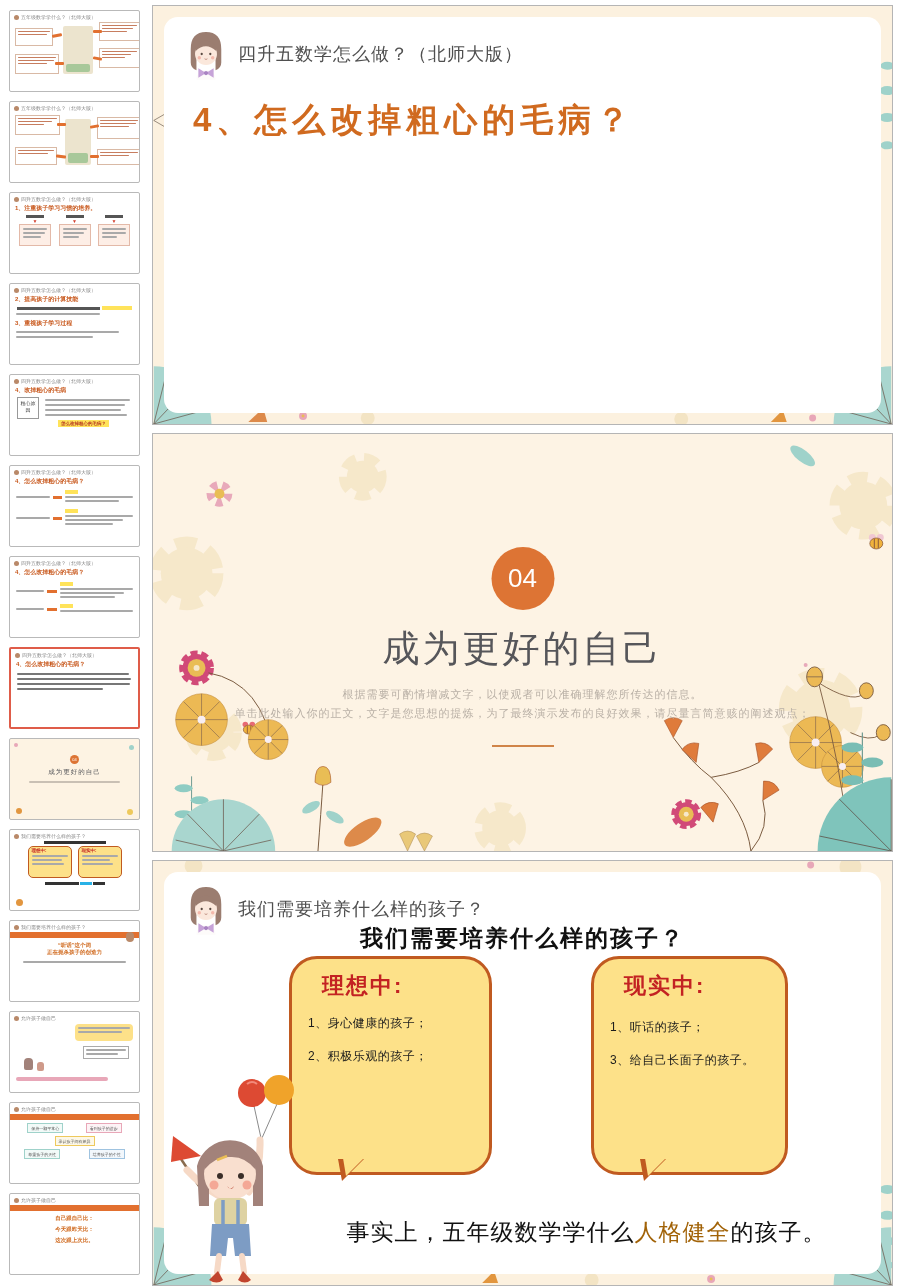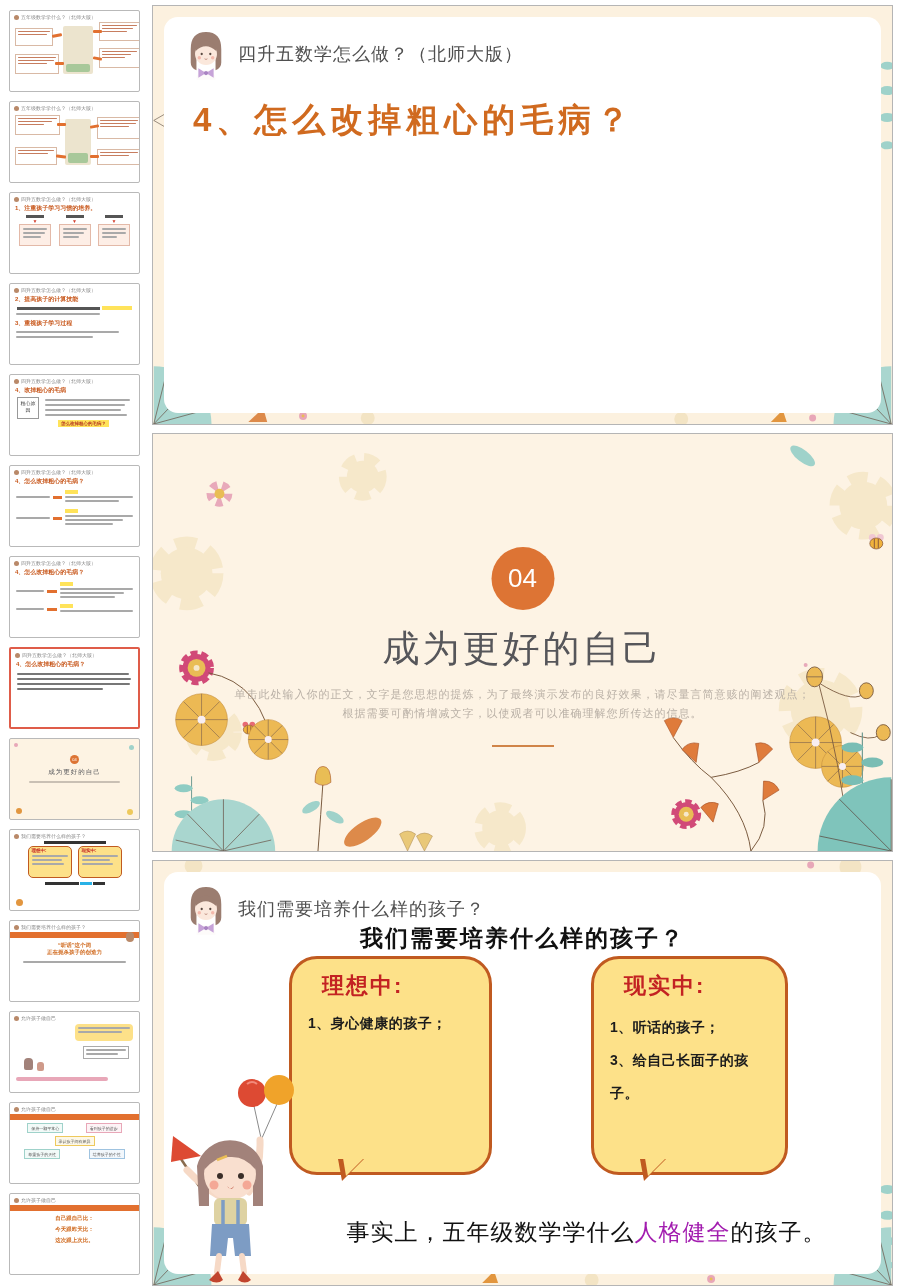--- a/index.html
+++ b/index.html
@@ -42,23 +42,23 @@
   .s2-divider{position:absolute;z-index:2;top:311px;left:50%;transform:translateX(-50%);width:62px;height:2px;background:#d08448;}
   
   .s3-title{position:absolute;z-index:2;top:62px;width:100%;text-align:center;font-size:23px;font-weight:bold;color:#111;letter-spacing:2px;}
   .bubble{position:absolute;z-index:2;top:95px;height:219px;background:#fde189;border:3px solid #c05a20;border-radius:28px;
           box-sizing:border-box;padding:10px 12px 0 16px;}
   .bubble::before{content:"";position:absolute;bottom:-21px;left:46px;width:0;height:0;
           border:12px solid transparent;border-right-width:22px;border-left-width:4px;border-top:22px solid #c05a20;}
   .bubble::after{content:"";position:absolute;bottom:-14px;left:51px;width:0;height:0;
           border:10px solid transparent;border-right-width:18px;border-left-width:3px;border-top:18px solid #fde189;}
   .bubble-title{font-size:22px;font-weight:bold;color:#c32222;letter-spacing:2px;margin:2px 0 6px 14px;}
-  .bubble-item{font-size:14px;color:#1c1c1c;line-height:33px;letter-spacing:0.5px;font-weight:bold;}
+  .bubble-item{font-size:12px;color:#1c1c1c;line-height:33px;letter-spacing:0.5px;}
   .s3-footer{position:absolute;z-index:3;left:150px;right:22px;top:356px;text-align:center;font-size:23px;color:#111;letter-spacing:1px;}
-  .hl{color:#a21caf;}
+  .hl{color:#a16207;}
   .girl{position:absolute;z-index:3;left:4px;top:213px;}
 </style>
 </head>
 <body>
 
 <div class="sidebar">
 
   <div class="thumb">
     <div class="th">
         <span class="td"></span>
@@ -593,22 +593,22 @@
       <g stroke="#5d5148" stroke-width="0.8">
           <line x1="741" y1="419" x2="741" y2="347"></line>
           <line x1="741" y1="419" x2="689" y2="367"></line>
           <line x1="741" y1="419" x2="669" y2="404"></line>
         </g>
     </g>
   </svg>
   <div class="num-circle">04</div>
   <div class="s2-title">成为更好的自己</div>
   <div class="s2-sub">
+    <div>根据需要可酌情增减文字，以使观者可以准确理解您所传达的信息。</div>
     <div>单击此处输入你的正文，文字是您思想的提炼，为了最终演示发布的良好效果，请尽量言简意赅的阐述观点；</div>
-    <div>根据需要可酌情增减文字，以使观者可以准确理解您所传达的信息。</div>
   </div>
   <div class="s2-divider"></div>
 </div>
 
 <div class="slide" id="slide3">
   <svg class="decor" viewBox="0 0 741 426">
     <circle cx="40" cy="5" r="9" fill="#f3e4c4"></circle>
     <circle cx="700" cy="6" r="11" fill="#f3e4c4"></circle>
     <circle cx="660" cy="4" r="3.5" fill="#e8a7b8"></circle>
     <g fill="#9fd2ca">
@@ -656,20 +656,21 @@
       <path d="M22,47 L14,42 L14,52 Z M22,47 L30,42 L30,52 Z" fill="#c6a3d8"></path>
       <circle cx="22" cy="47" r="2.2" fill="#a983c2"></circle>
     </svg>
     <span class="txt">我们需要培养什么样的孩子？</span>
   </div>
   <div class="s3-title">我们需要培养什么样的孩子？</div>
 
   <div class="bubble" style="left:136px;width:203px;">
     <div class="bubble-title">理想中:</div>
     <div class="bubble-item">1、身心健康的孩子；</div>
+    <div class="bubble-item">2、积极乐观的孩子；</div>
   </div>
 
   <div class="bubble" style="left:438px;width:197px;">
     <div class="bubble-title">现实中:</div>
     <div class="bubble-item" style="margin-top:10px;">1、听话的孩子；</div>
     <div class="bubble-item">3、给自己长面子的孩子。</div>
   </div>
 
   <div class="s3-footer">
     <span>事实上，五年级数学学什么</span><span class="hl">人格健全</span><span>的孩子。</span>

